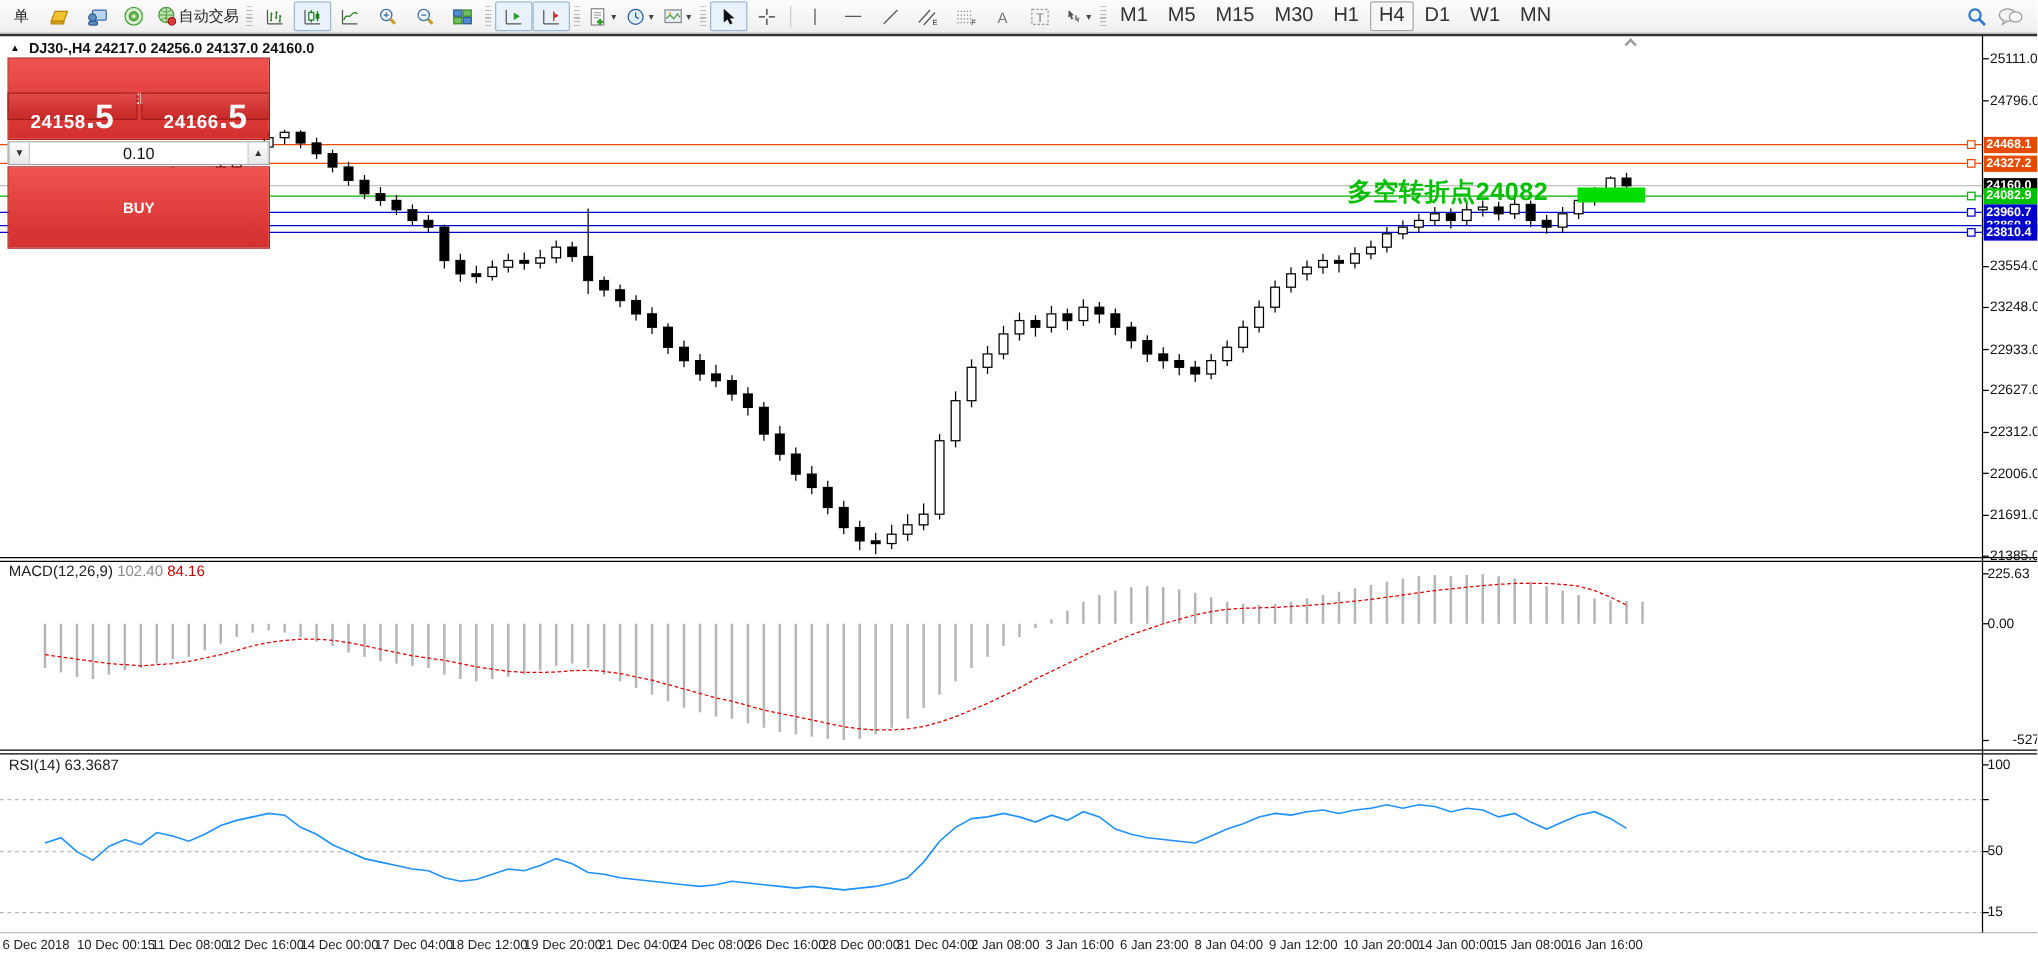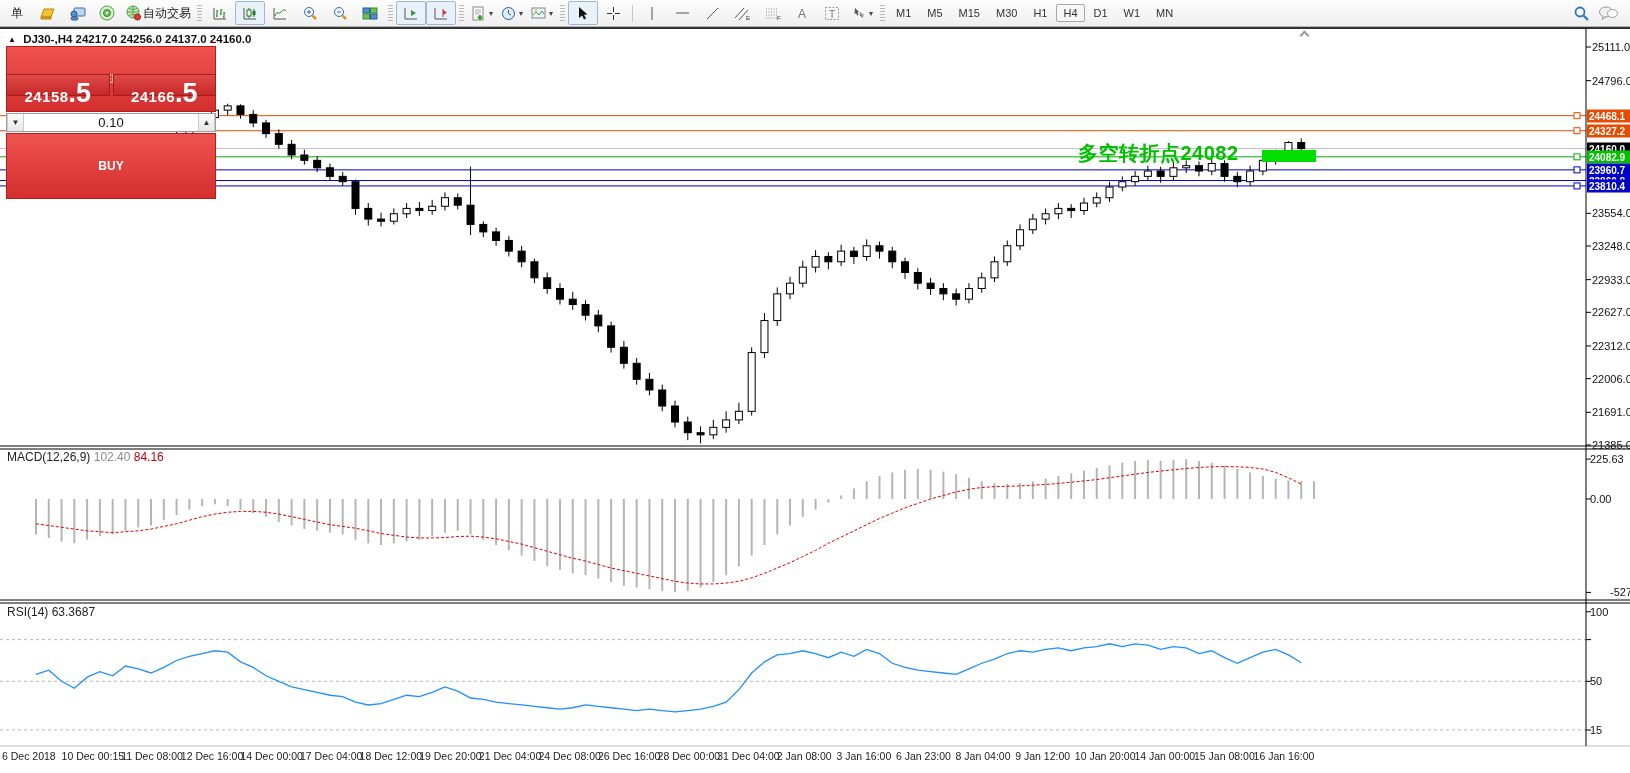--- a/index.html
+++ b/index.html
@@ -6,21 +6,21 @@
   #screen{position:relative;width:1630px;height:773px;background:#fff;overflow:hidden;}
   
   #toolbar{position:absolute;left:0;top:0;width:1630px;height:27px;background:linear-gradient(#fdfdfd,#efefef);
            border-bottom:1px solid #b5b5b5;display:flex;align-items:center;padding:0 2px;box-sizing:border-box;z-index:30;}
   .tbtn{height:22px;min-width:24px;display:flex;align-items:center;justify-content:center;border:1px solid transparent;
         border-radius:2px;font-size:12px;color:#222;gap:2px;padding:0 2px;}
   .tbtn.active{background:#e9f2fb;border-color:#9db8d2;}
   .tgrip{width:5px;height:16px;margin:0 3px;background:repeating-linear-gradient(to bottom,#b9b9b9 0 1px,transparent 1px 3px);}
   .tsep{width:1px;height:17px;background:#c9c9c9;margin:0 4px;}
   .caret{font-size:8px;color:#444;margin-left:1px;}
-  .tf{font-size:11px;color:#333;padding:2px 6px;border:1px solid transparent;margin:0 1px;}
+  .tf{font-size:16px;color:#333;padding:2px 6px;border:1px solid transparent;margin:0 1px;}
   .tf.active{background:#f7f7f7;border-color:#a8a8a8;border-radius:2px;}
   #tb-right{margin-left:auto;display:flex;align-items:center;gap:8px;padding-right:10px;}
   
   #plot{position:absolute;left:0;top:0;z-index:1;}
   .axlbl{position:absolute;font-size:11px;color:#111;transform:translateY(-50%);white-space:nowrap;z-index:4;}
   .tlbl{position:absolute;font-size:10.5px;color:#222;white-space:nowrap;z-index:4;}
   .ptag{position:absolute;left:1587px;width:41px;font-size:10px;font-weight:bold;color:#fff;padding:1px 2px;
         transform:translateY(-50%);white-space:nowrap;z-index:5;line-height:11px;}
   #chart-header{position:absolute;left:8px;top:33px;font-size:11.5px;font-weight:600;color:#111;z-index:6;}
   #chart-header .tri{font-size:8px;margin-right:4px;vertical-align:1px;}

